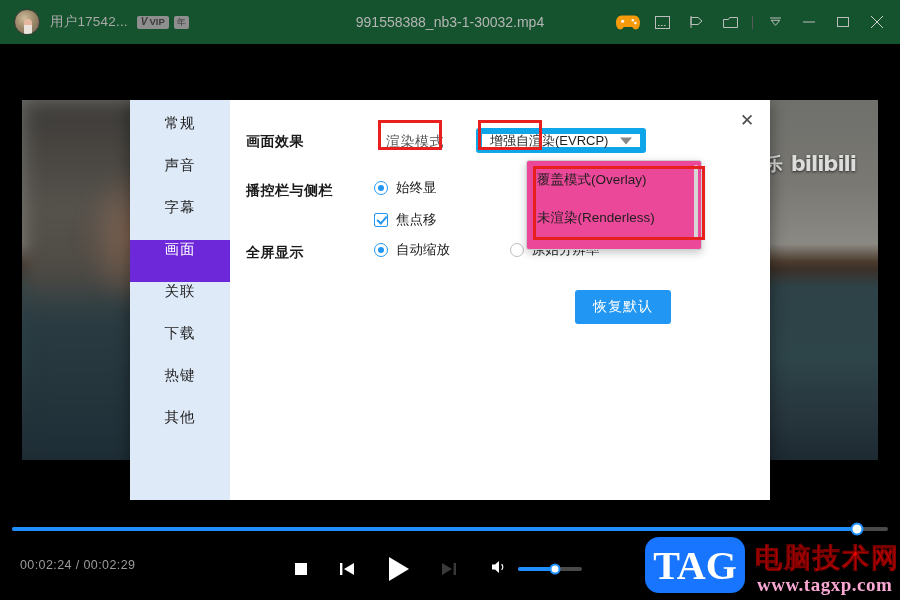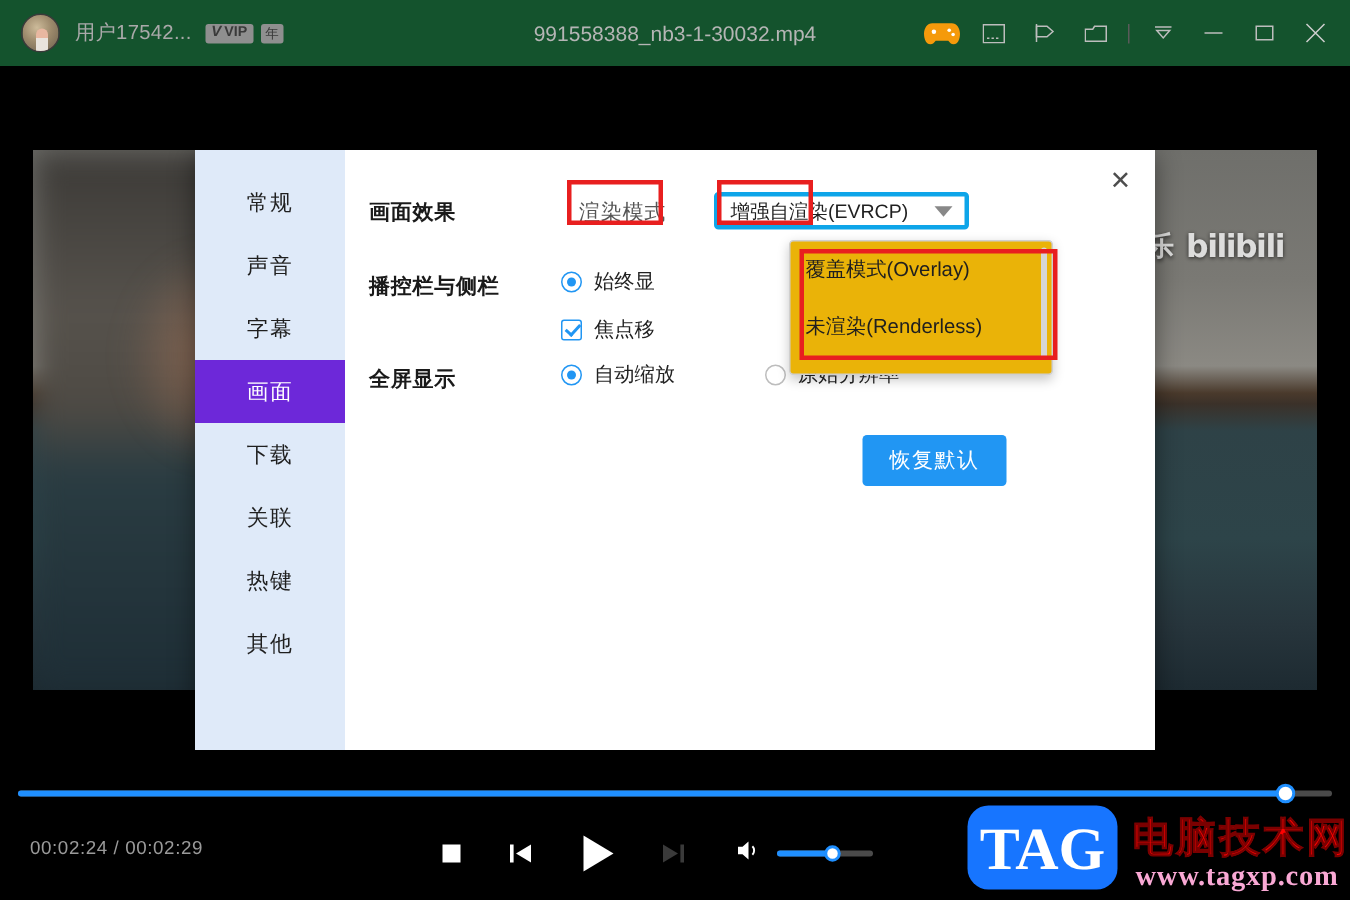--- a/index.html
+++ b/index.html
@@ -100,21 +100,21 @@
   .dlg-close {
     position: absolute; right: 8px; top: 6px; width: 30px; height: 28px;
     display: flex; align-items: center; justify-content: center;
     color: #4d4d4d; font-size: 17px; line-height: 1; z-index: 4;
   }
   .dlg-nav {
     width: 100px; background: #dfeaf9; flex: none;
     padding-top: 14px;
   }
   .nav-item {
-    height: 42px; display: flex; align-items: center; justify-content: center;
+    height: 42px; display: flex; align-items: flex-start; justify-content: center;
     font-size: 14.5px; color: #1f1f1f; letter-spacing: 1px;
   }
   .nav-item.active { background: #6d28d9; color: #fff; }
 
   .dlg-body { flex: 1; position: relative; padding: 28px 0 0 0; }
 
   .row { display: flex; align-items: flex-start; padding-left: 16px; }
   .row-label {
     width: 92px; flex: none; font-size: 14px; font-weight: bold; color: #1a1a1a;
     letter-spacing: .5px; padding-top: 3px;
@@ -123,33 +123,33 @@
   .redbox {
     position: absolute; border: 3px solid #e81f1f; pointer-events: none; z-index: 30;
   }
 
   .sub-label {
     font-size: 14px; color: #555; width: 78px; flex: none; padding-top: 3px;
     letter-spacing: .5px;
   }
   .select {
     position: relative; width: 170px; height: 25px;
-    border: 3px solid #0ea5e9; border-radius: 3px; background: #fff;
+    border: 6px solid #0ea5e9; border-radius: 3px; background: #fff;
     display: flex; align-items: center; padding: 0 8px;
     font-size: 13px; color: #1f1f1f;
   }
   .select .caret {
     position: absolute; right: 8px; top: 50%; transform: translateY(-50%);
     width: 0; height: 0; border-left: 6px solid transparent;
     border-right: 6px solid transparent; border-top: 7px solid #888;
   }
 
   .dropdown {
     position: absolute; left: 296px; top: 60px; width: 176px; height: 90px;
-    background: #eab308; border: 1px solid #cfcfcf; border-radius: 3px;
+    background: #ec4899; border: 1px solid #cfcfcf; border-radius: 3px;
     box-shadow: 0 3px 8px rgba(0,0,0,.22); z-index: 25; overflow: hidden;
   }
   .dd-item {
     height: 38px; display: flex; align-items: center;
     padding-left: 10px; font-size: 13.5px; color: #1f1f1f;
   }
   .dd-item.partial { color: #3a3a3a; }
   .dd-scroll {
     position: absolute; right: 3px; top: 4px; width: 4px; height: 74px;
     background: #d6d6d6; border-radius: 2px;
@@ -323,24 +323,24 @@
       <div class="nav-item">
           <span>声音</span>
         </div>
       <div class="nav-item">
           <span>字幕</span>
         </div>
       <div class="nav-item active">
           <span>画面</span>
         </div>
       <div class="nav-item">
+          <span>关联</span>
+        </div>
+      <div class="nav-item">
           <span>下载</span>
-        </div>
-      <div class="nav-item">
-          <span>关联</span>
         </div>
       <div class="nav-item">
           <span>热键</span>
         </div>
       <div class="nav-item">
           <span>其他</span>
         </div>
     </div>
 
     <div class="dlg-body">

